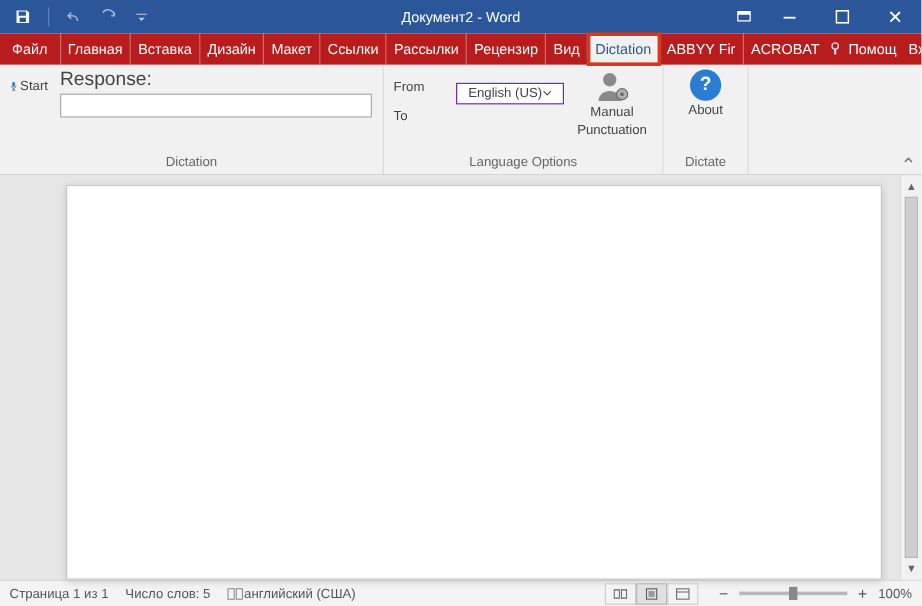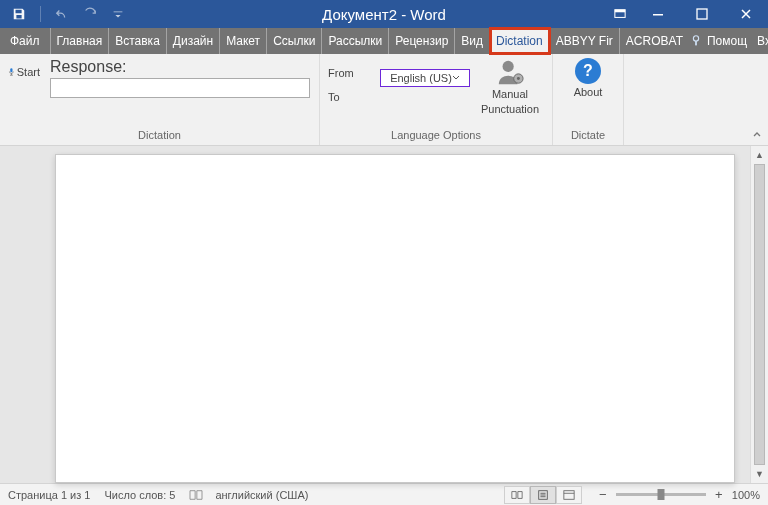--- a/index.html
+++ b/index.html
@@ -4,28 +4,28 @@
 <style>
 * { margin: 0; padding: 0; box-sizing: border-box; font-family: "Segoe UI", Tahoma, sans-serif; }
 body { width: 768px; height: 505px; overflow: hidden; background: #fff; font-size: 12px; color: #444; }
 
 
 .titlebar { height: 28px; background: #2b579a; display: flex; align-items: center; color: #fff; position: relative; }
 .titlebar .qat { display: flex; align-items: center; gap: 6px; padding-left: 8px; }
 .titlebar .qat .qat-btn { width: 22px; height: 22px; display: flex; align-items: center; justify-content: center; opacity: .95; }
 .titlebar .qat .qat-btn svg { width: 14px; height: 14px; }
 .titlebar .qat .sep { width: 1px; height: 16px; background: rgba(255,255,255,0.25); margin: 0 4px; }
-.titlebar .title { position: absolute; left: 50%; transform: translateX(-50%); font-size: 15px; }
+.titlebar .title { position: absolute; left: 50%; transform: translateX(-50%); font-size: 12px; }
 .titlebar .wincontrols { margin-left: auto; display: flex; align-items: center; }
 .titlebar .wincontrols .wc { width: 44px; height: 28px; display: flex; align-items: center; justify-content: center; }
 .titlebar .wincontrols .wc svg { width: 12px; height: 12px; }
 .titlebar .wincontrols .rib-opt { width: 32px; }
 
 
-.tabsrow { height: 26px; background: #737373; display: flex; align-items: stretch; color: #fff; font-size: 12px; }
+.tabsrow { height: 26px; background: #b91c1c; display: flex; align-items: stretch; color: #fff; font-size: 12px; }
 .tabsrow .tab { padding: 0 6px; display: flex; align-items: center; border-right: 1px solid rgba(255,255,255,0.35); position: relative; white-space: nowrap; }
 .tabsrow .tab:first-child { border-left: none; padding-left: 10px; }
 .tabsrow .tab.file { padding-left: 10px; padding-right: 10px; }
 .tabsrow .tab.active { background: #f1f1f1; color: #2b579a; }
 .tabsrow .tab.hl { outline: 3px solid #d6391b; outline-offset: -2px; z-index: 2; }
 .tabsrow .rtabs { margin-left: auto; display: flex; align-items: center; gap: 10px; padding-right: 10px; }
 .tabsrow .rtabs .rtab { display: flex; align-items: center; gap: 4px; }
 .tabsrow .rtabs svg { width: 14px; height: 14px; }
 
 
@@ -68,21 +68,21 @@
 .statusbar .spacer { flex: 1; }
 .statusbar .viewbtns { display: flex; gap: 0; }
 .statusbar .viewbtn { width: 26px; height: 18px; border: 1px solid #cfcfcf; display: flex; align-items: center; justify-content: center; background: #f3f3f3; }
 .statusbar .viewbtn.active { background: #e1e1e1; border-color: #b8b8b8; }
 .statusbar .viewbtn svg { width: 12px; height: 12px; }
 .statusbar .zoom { display: flex; align-items: center; gap: 6px; }
 .statusbar .zoom .slider { width: 90px; height: 3px; background: #b8b8b8; position: relative; }
 .statusbar .zoom .slider .tick { position: absolute; left: 50%; top: -3px; width: 1px; height: 9px; background: #888; }
 .statusbar .zoom .slider .knob { position: absolute; left: 50%; top: -4px; width: 7px; height: 11px; background: #888; transform: translateX(-50%); }
 .statusbar .zoom .pm { width: 14px; text-align: center; font-size: 13px; color: #555; }
-.statusbar .lang-ic { display:flex; align-items:center; gap:12px;}
+.statusbar .lang-ic { display:flex; align-items:center; gap:0;}
 .statusbar .lang-ic svg { width: 14px; height: 12px; }
 </style>
 </head>
 <body>
 
 <div class="titlebar">
   <div class="qat">
     <div class="qat-btn">
       <svg viewBox="0 0 16 16">
           <path fill="#fff" d="M2 2h10l2 2v10H2V2zm2 1v4h7V3H4zm1 6v4h6V9H5z"></path>

